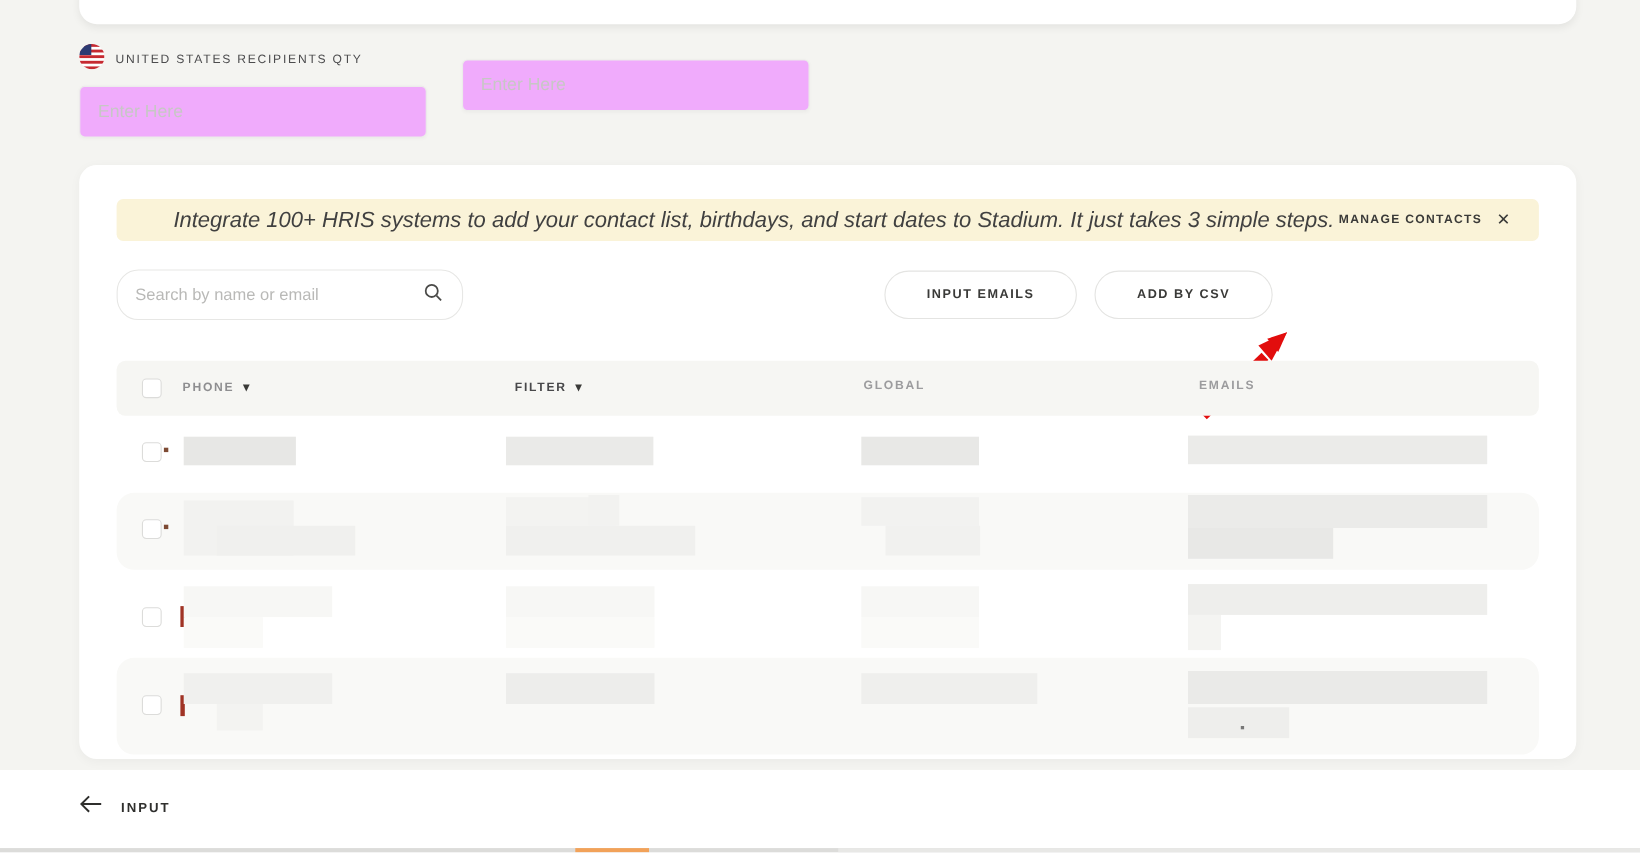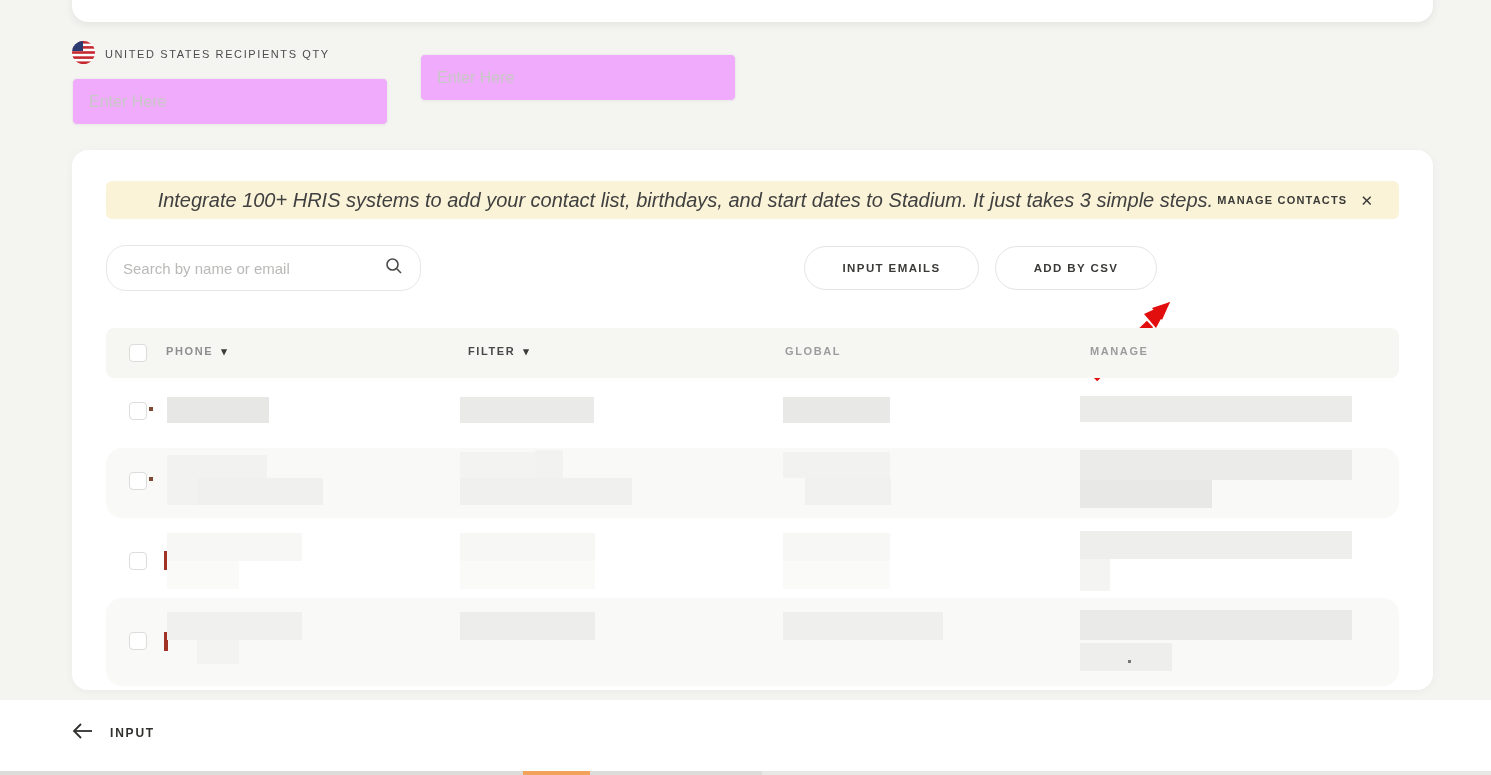--- a/index.html
+++ b/index.html
@@ -157,21 +157,21 @@
 
   <div class="table-header">
     <div class="checkbox cb-header"></div>
     <span class="col-label col-name">
       <span>PHONE</span><span class="sort-glyph">▾</span>
     </span>
     <span class="col-label col-email">
       <span>FILTER</span><span class="sort-glyph">▾</span>
     </span>
     <span class="col-label col-phone">GLOBAL</span>
-    <span class="col-label col-address">MANAGE</span>
+    <span class="col-label col-address">EMAILS</span>
   </div>
 
   <div class="t-row" style="top:380px; height:68px;">
     <div class="checkbox" style="top:22px;"></div>
     <div class="speck" style="left:43px; top:27px;"></div>
     <div class="blk" style="left:61px; top:17px; width:102px; height:26px; background:#e7e7e5;"></div>
     <div class="blk" style="left:354px; top:17px; width:134px; height:26px; background:#eaeae8;"></div>
     <div class="blk" style="left:677px; top:17px; width:107px; height:26px; background:#e8e8e6;"></div>
     <div class="blk" style="left:974px; top:16px; width:272px; height:26px; background:#ebebe9;"></div>
   </div>

